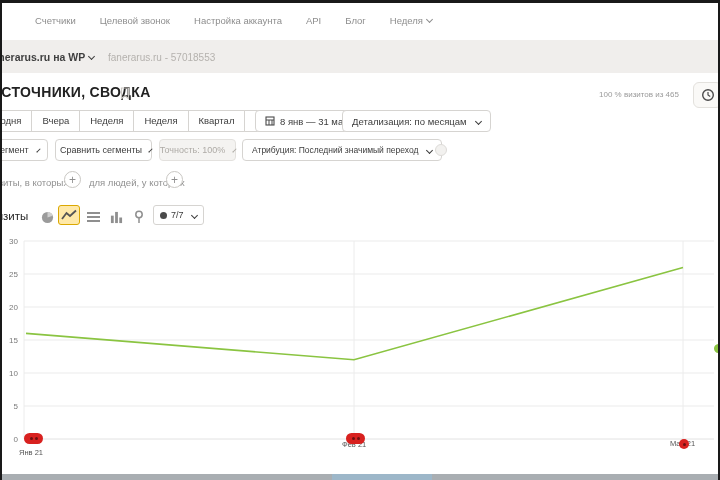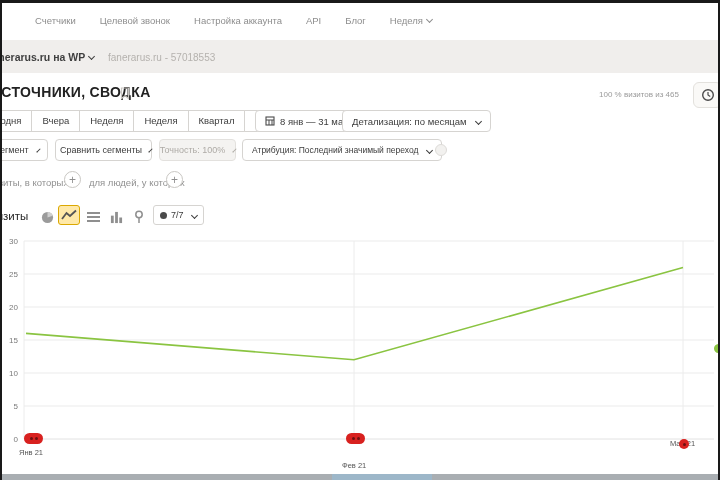--- a/index.html
+++ b/index.html
@@ -200,21 +200,21 @@
         <line x1="352" y1="5" x2="352" y2="203" stroke="#ececec" stroke-width="1"></line>
         <line x1="681" y1="5" x2="681" y2="203" stroke="#ececec" stroke-width="1"></line>
         <polyline points="24,97.4 352,123.8 681,31.4" fill="none" stroke="#8ac441" stroke-width="1.6"></polyline>
       </svg>
     <div id="chart-overlay">
         <div class="xlabel" style="left: 17px; top: 212px;">Янв 21</div>
         <div class="marker-pill" style="left: 22px; top: 197px; width: 19px; height: 11px; background: rgb(216, 33, 31);">
           <span class="marker-dot"></span>
           <span class="marker-dot"></span>
         </div>
-        <div class="xlabel" style="left: 340px; top: 204px; margin-top: 21px;">Фев 21</div>
+        <div class="xlabel" style="left: 340px; top: 204px;">Фев 21</div>
         <div class="marker-pill" style="left: 344px; top: 197px; width: 19px; height: 11px; background: rgb(216, 33, 31);">
           <span class="marker-dot"></span>
           <span class="marker-dot"></span>
         </div>
         <div class="xlabel" style="left: 668px; top: 203px;">Мар 21</div>
         <div class="marker-pill" style="left: 677px; top: 203px; width: 10px; height: 10px; background: rgb(216, 33, 31);">
           <span class="marker-dot"></span>
         </div>
       </div>
   </div>

